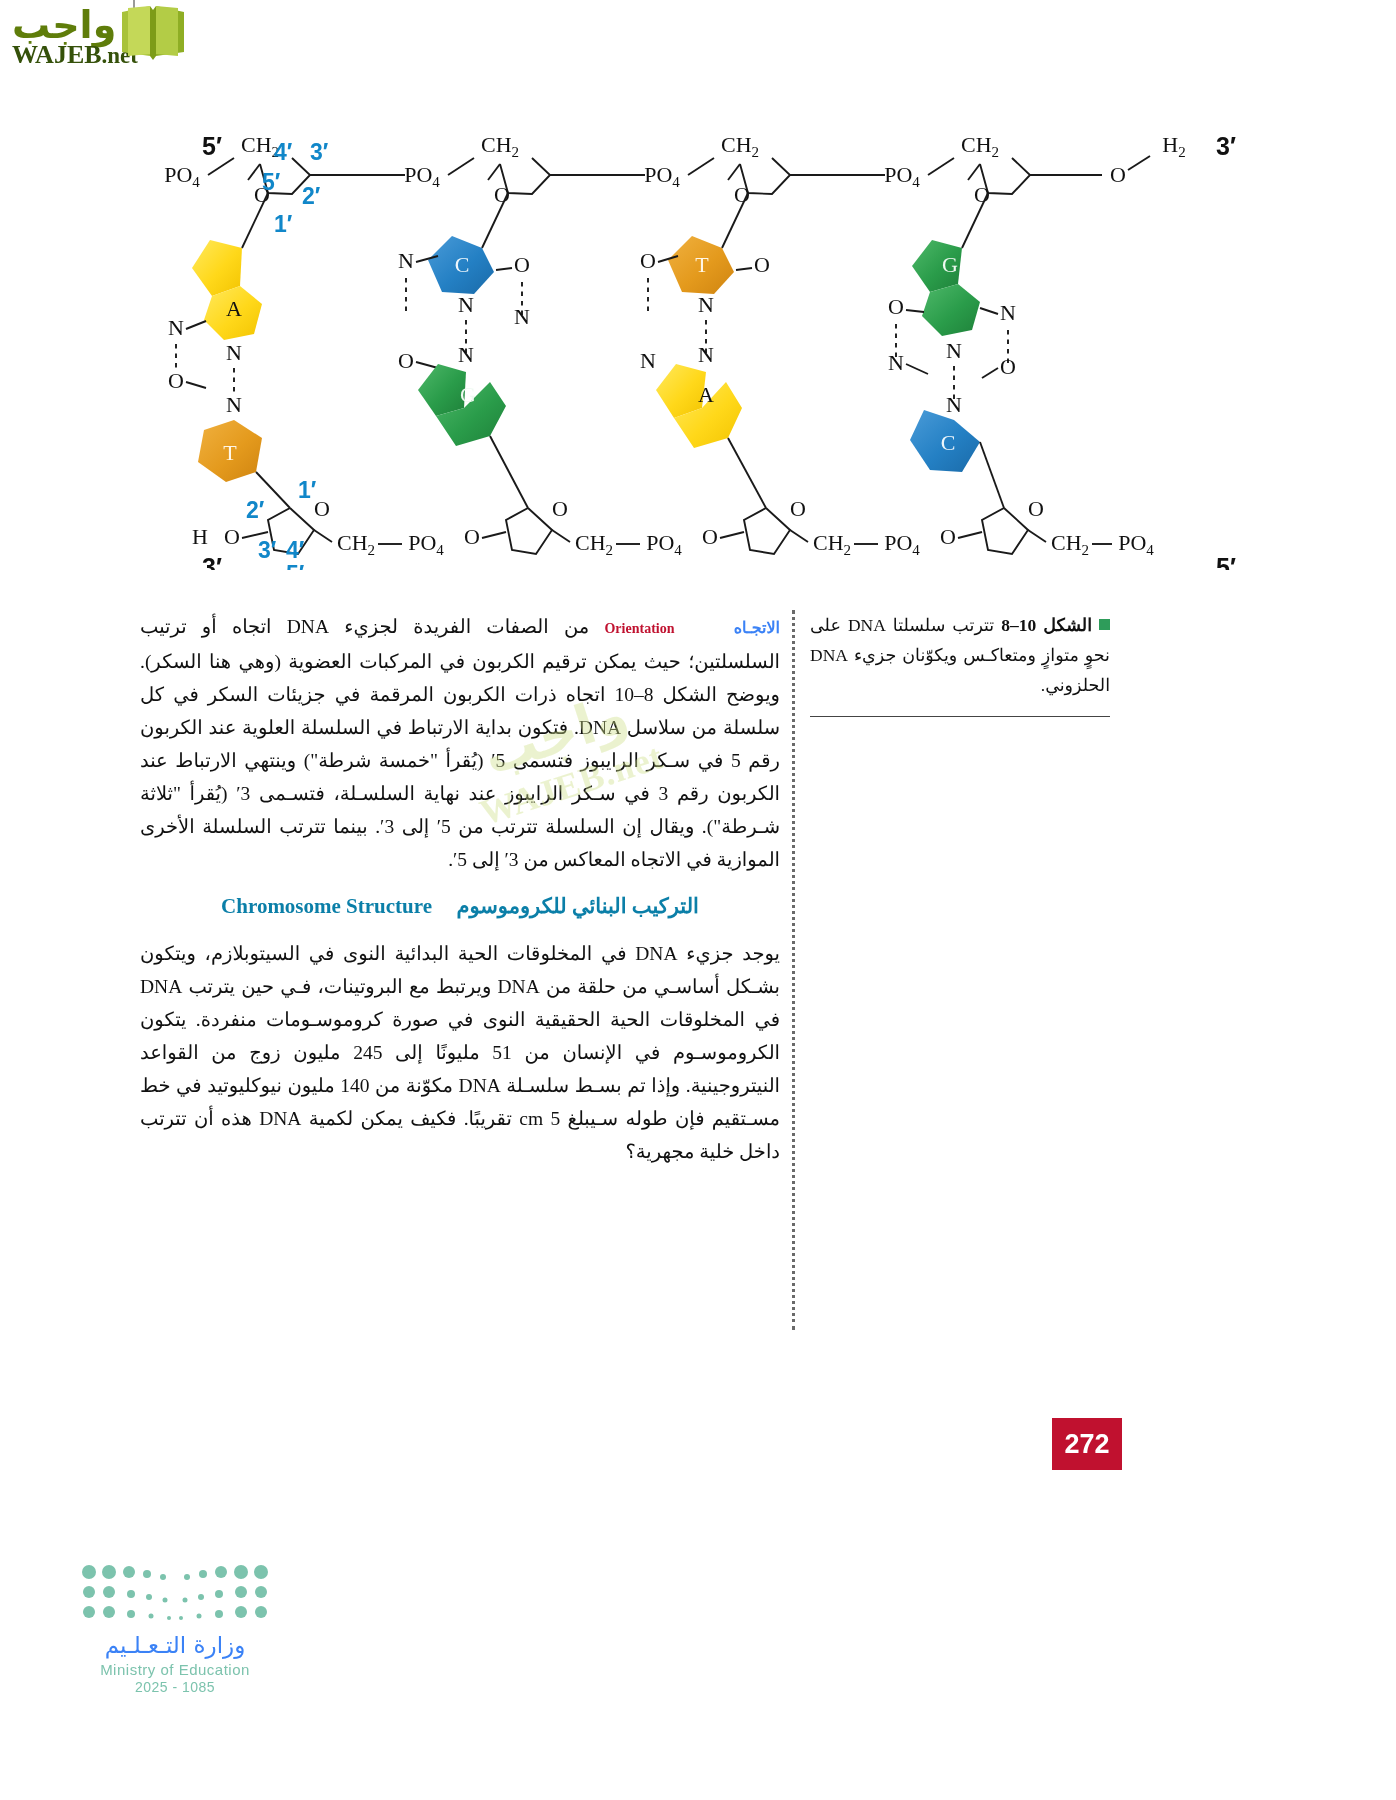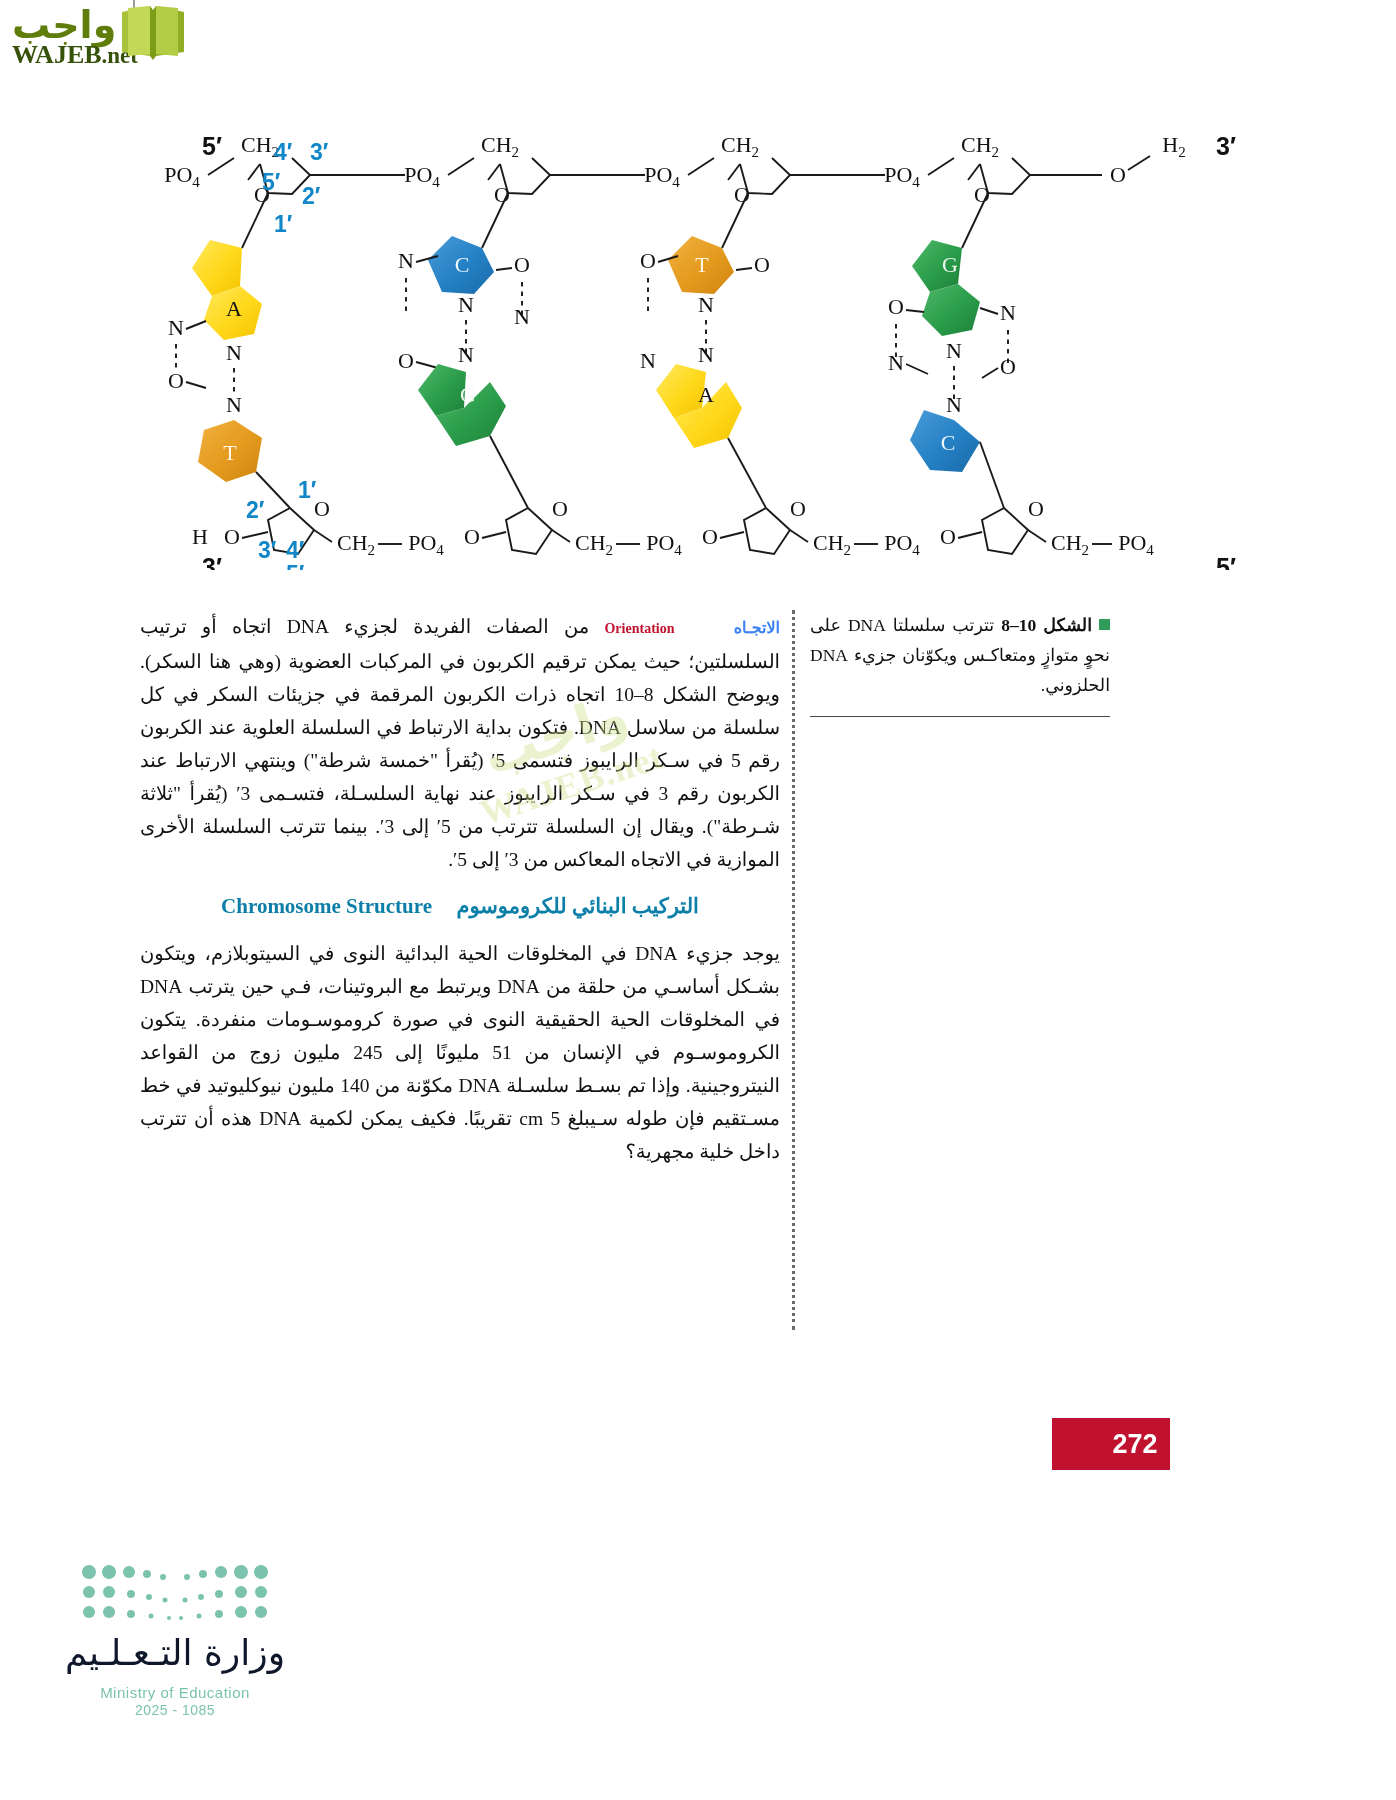--- a/index.html
+++ b/index.html
@@ -49,29 +49,29 @@
   
   #wm{position:absolute;left:395px;top:700px;width:360px;height:190px;
       transform:rotate(-18deg);opacity:.40;pointer-events:none;}
   #wm .wm-ar{font-family:"DejaVu Sans",sans-serif;font-size:54px;font-weight:bold;
       color:#cfe08a;text-align:center;direction:rtl;}
   #wm .wm-en{font-family:"Liberation Serif",serif;font-size:36px;font-weight:bold;
       color:#cfe08a;text-align:center;letter-spacing:1px;}
 
   
   #moe{position:absolute;left:60px;top:1560px;width:230px;text-align:center;}
-  #moe .moe-ar{font-family:"DejaVu Sans",sans-serif;font-size:36px;color:#0f172a;
+  #moe .moe-ar{font-family:"DejaVu Sans",sans-serif;font-size:23px;color:#3b82f6;
       direction:rtl;letter-spacing:1px;margin-top:4px;}
   #moe .moe-en{font-family:"Liberation Sans",sans-serif;font-size:15px;color:#7cc3ad;
-      letter-spacing:.5px;margin-top:11px;}
+      letter-spacing:.5px;margin-top:3px;}
   #moe .moe-yr{font-family:"Liberation Sans",sans-serif;font-size:14px;color:#7cc3ad;
       letter-spacing:.5px;margin-top:1px;}
   #pagebox{position:absolute;left:1052px;top:1418px;width:70px;height:52px;
       background:#c0112f;color:#fff;font-family:"Liberation Sans",sans-serif;
-      font-size:27px;font-weight:bold;display:flex;align-items:center;justify-content:center;padding-left:48px;}
+      font-size:27px;font-weight:bold;display:flex;align-items:center;justify-content:center;}
 </style>
 </head>
 <body>
 
 <div id="wajeb-header">
   <div id="wajeb-rule"></div>
   <div id="wajeb-ar">واجب</div>
   <div id="wajeb-en">
     <span>WAJEB</span><span class="net">.net</span>
   </div>

